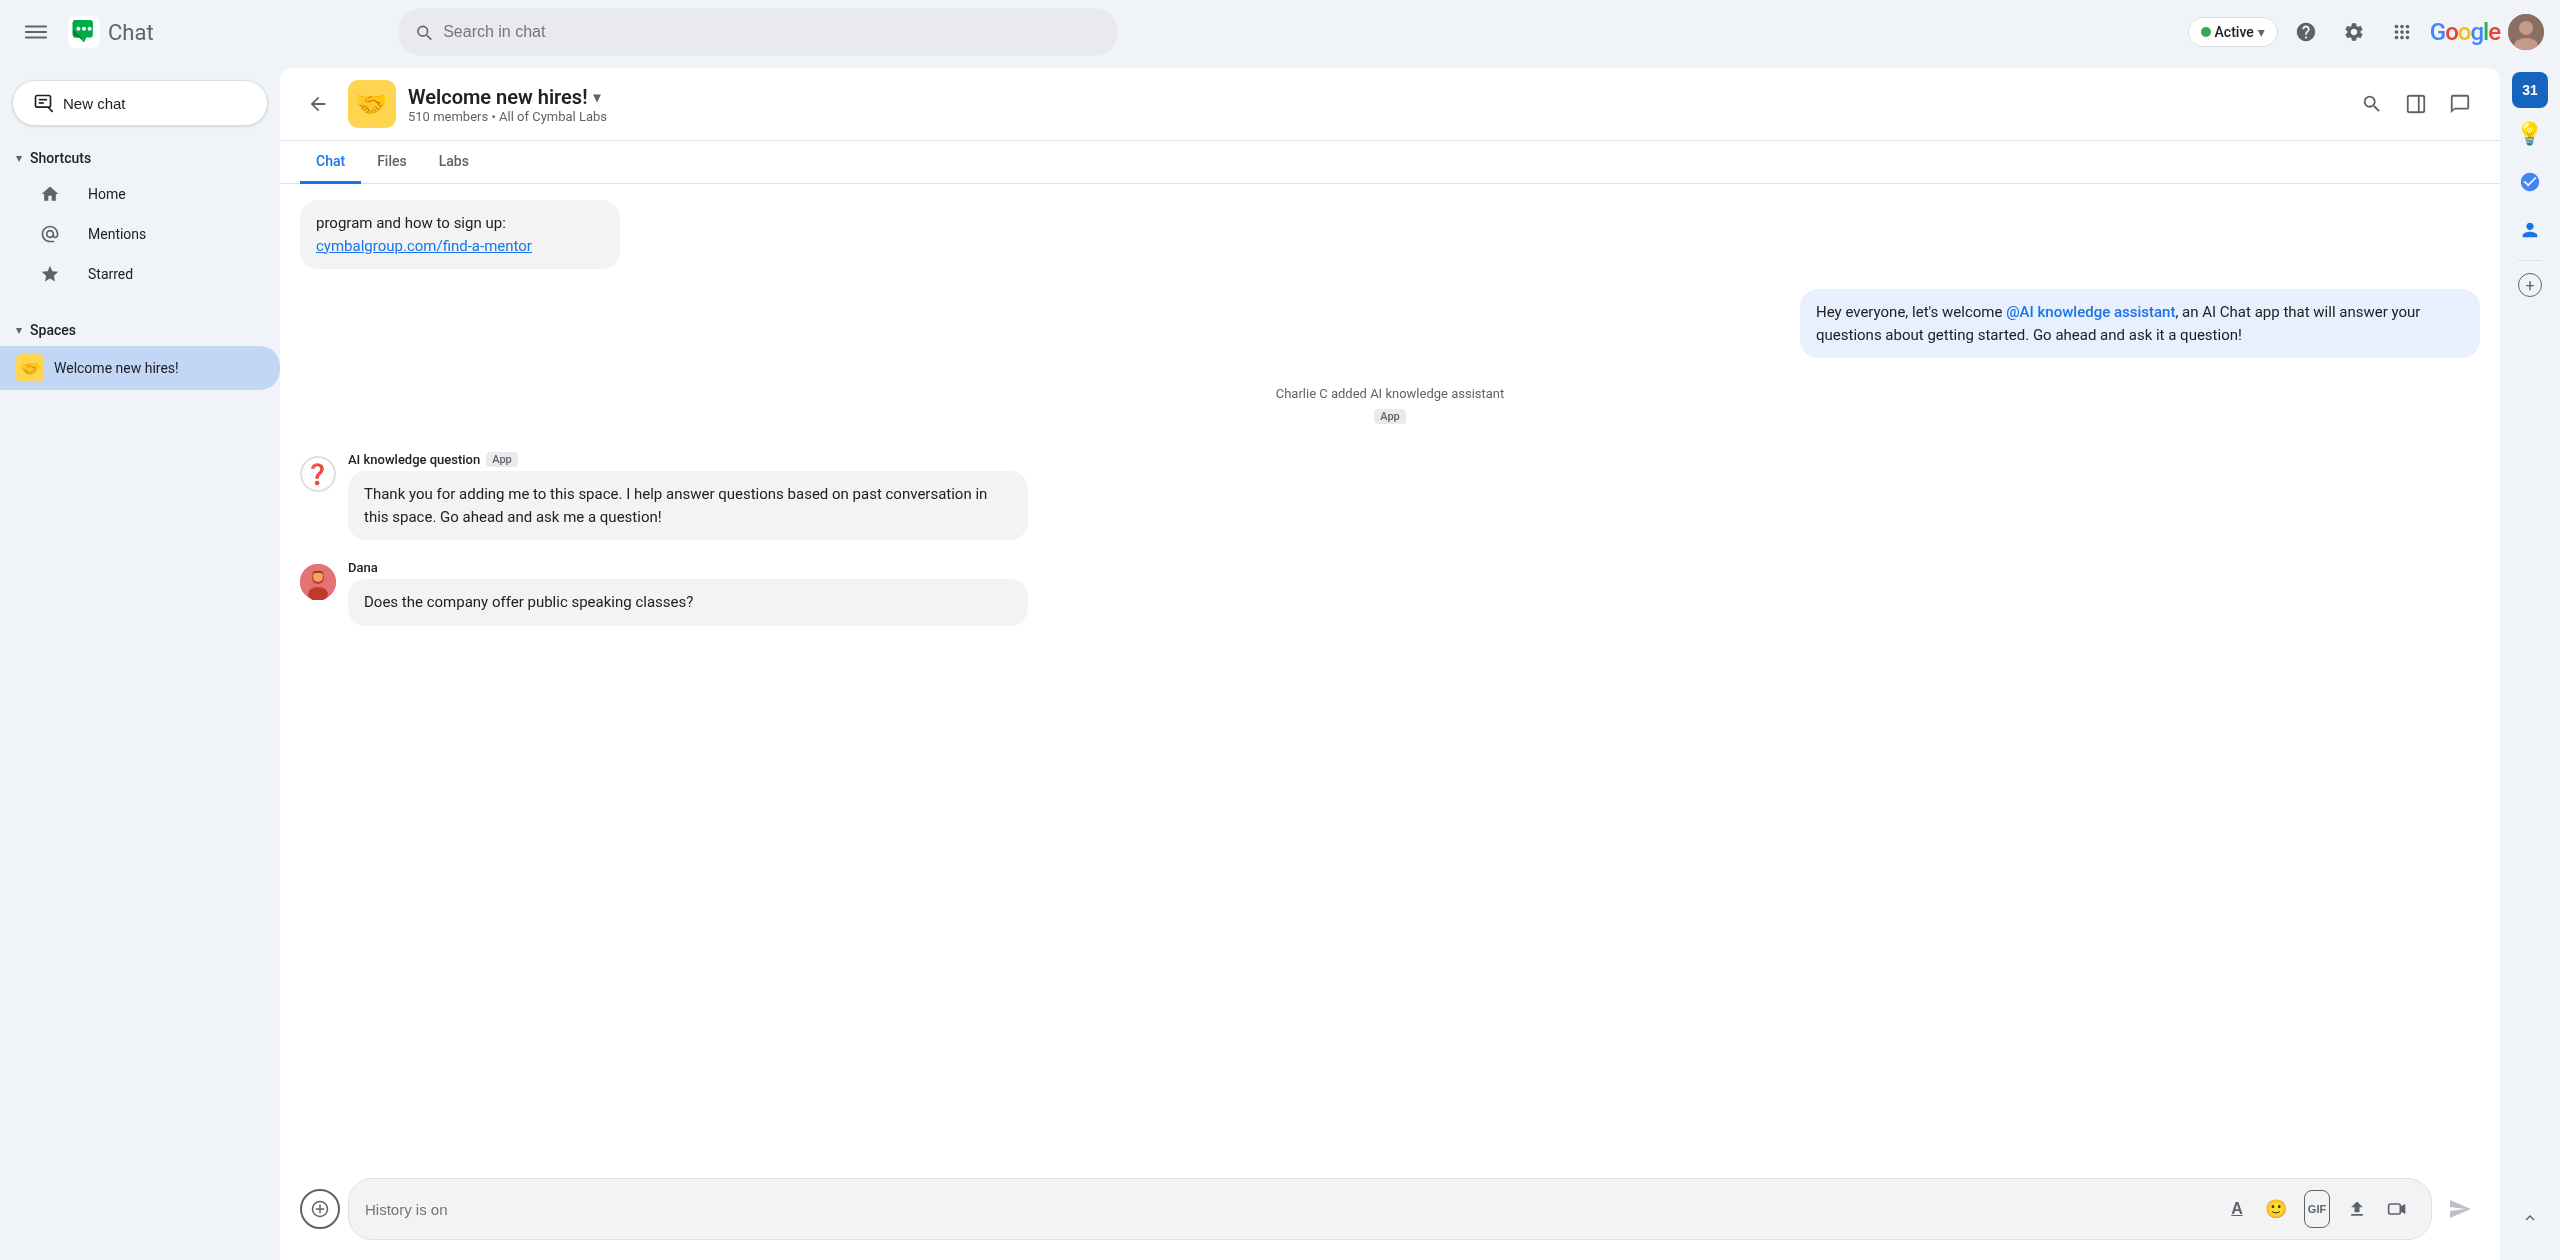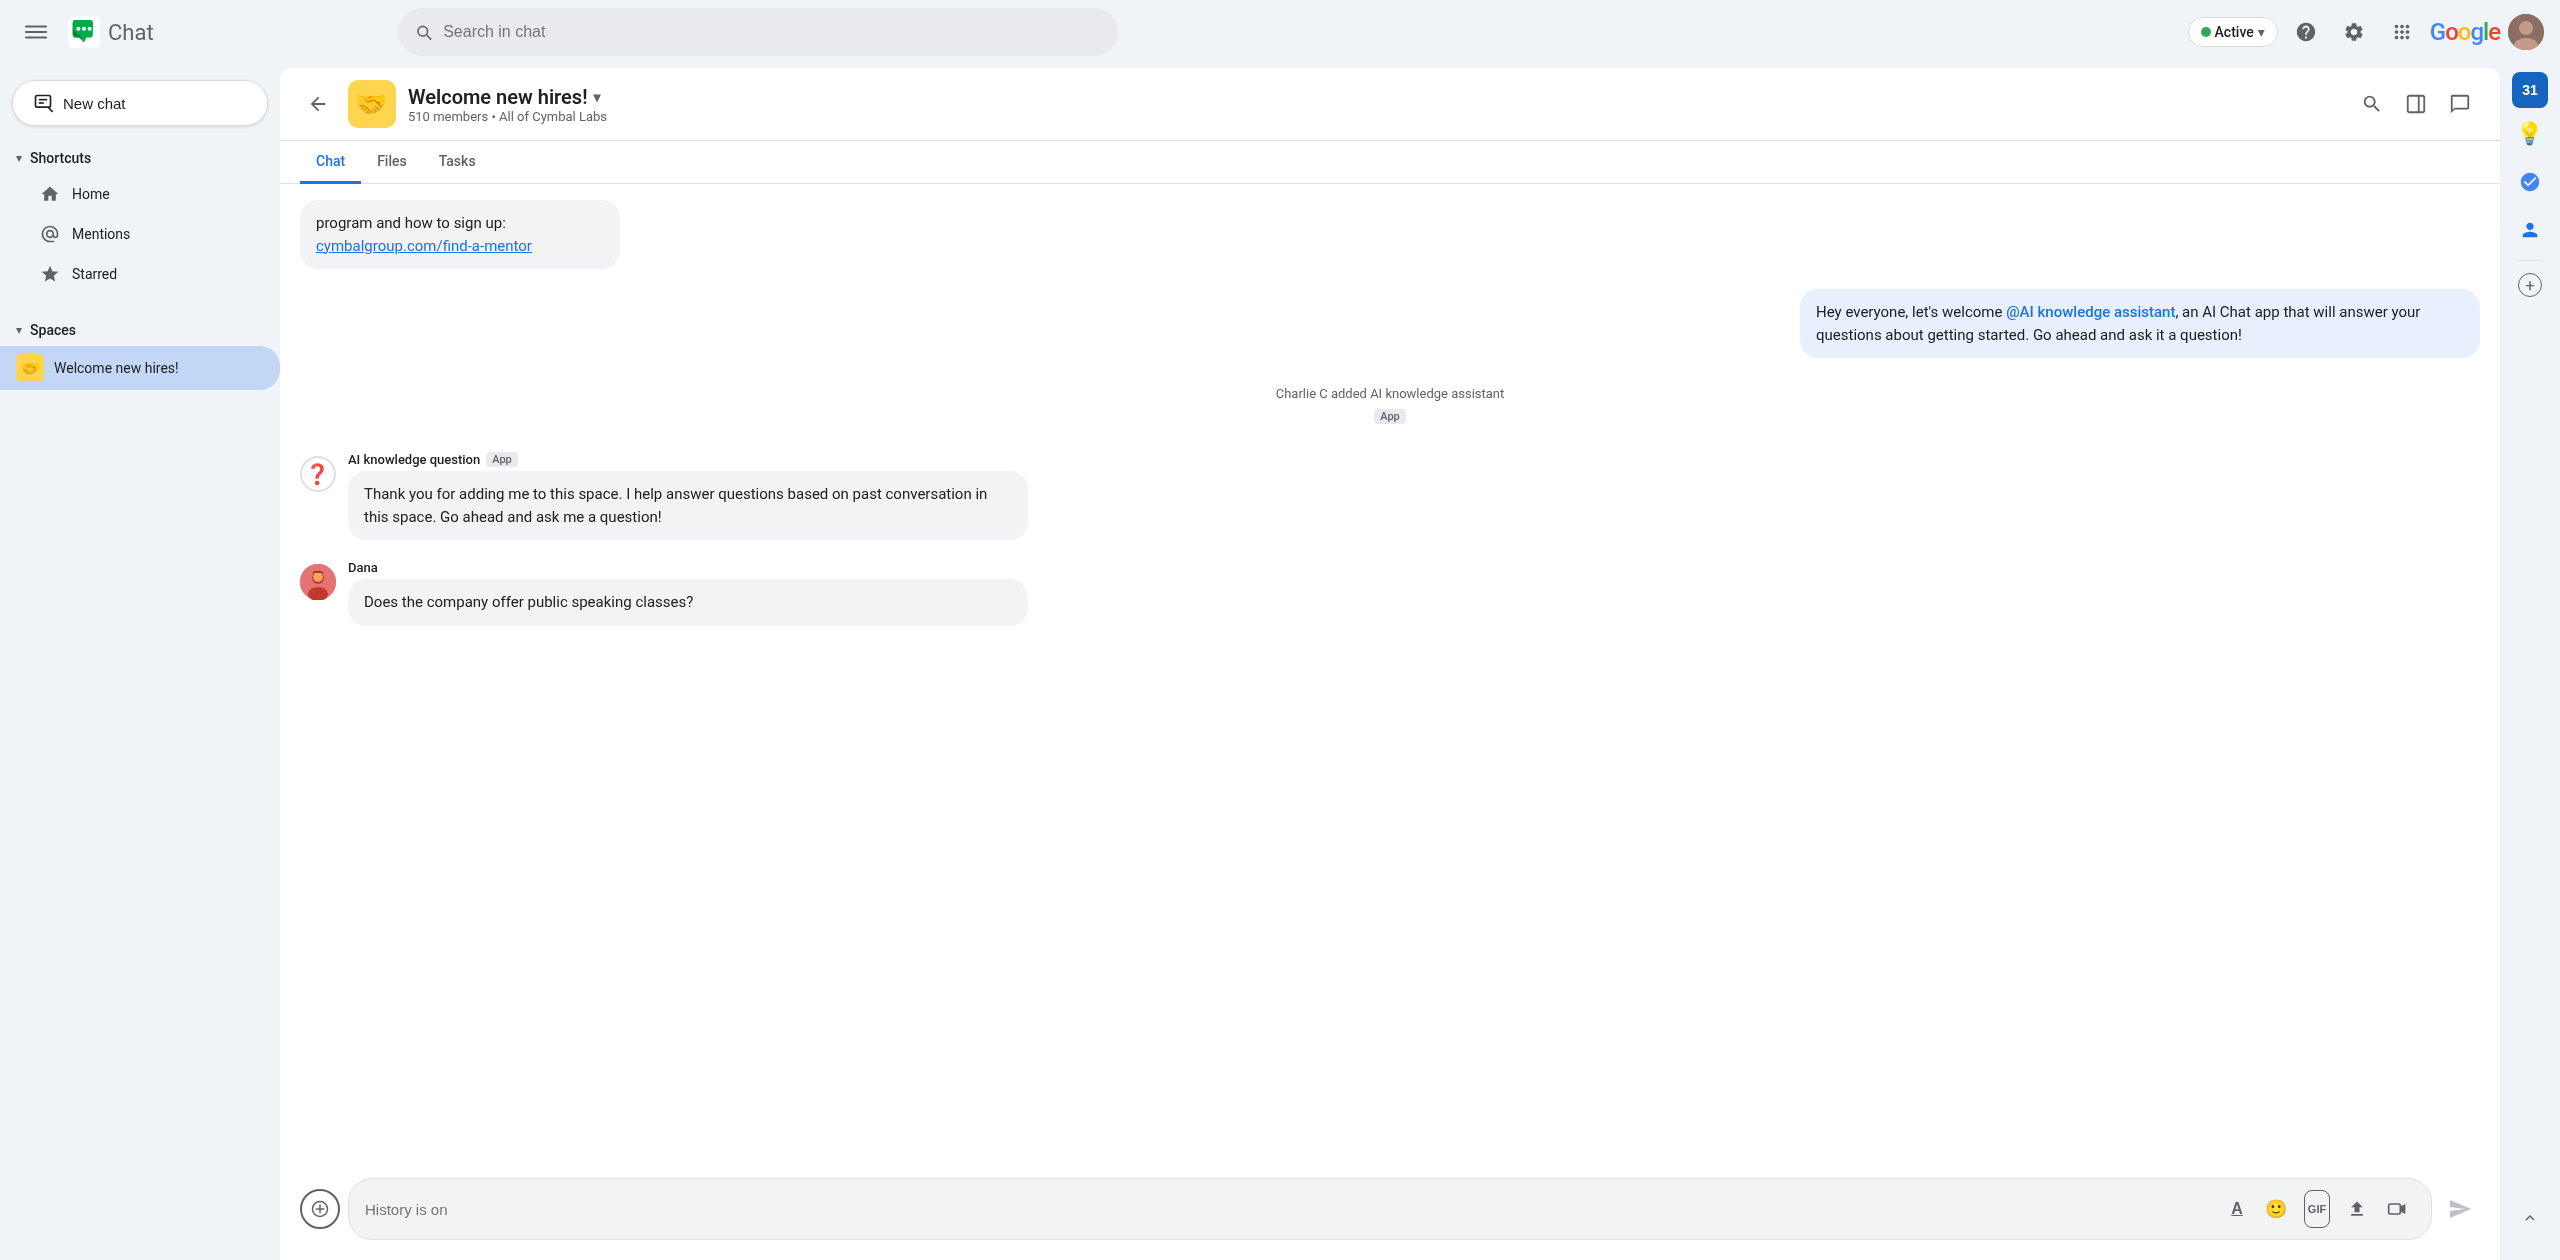--- a/index.html
+++ b/index.html
@@ -152,21 +152,21 @@
     }
     .sidebar-section-header {
       display: flex; align-items: center; gap: 8px;
       padding: 8px 16px;
       font-size: 14px;
       font-weight: 500;
       color: #202124;
       cursor: pointer;
     }
     .nav-item {
-      display: flex; align-items: center; gap: 12px;
+      display: flex; align-items: center; gap: 28px;
       padding: 10px 16px 10px 40px;
       font-size: 14px;
       color: #202124;
       cursor: pointer;
       border-radius: 0 20px 20px 0;
     }
     .spaces-section-header {
       display: flex; align-items: center; gap: 8px;
       padding: 12px 16px 8px 16px;
       font-size: 14px;
@@ -594,21 +594,21 @@
               <line x1="8" y1="9" x2="16" y2="9" stroke="white" stroke-width="1.5"></line>
               <line x1="8" y1="13" x2="13" y2="13" stroke="white" stroke-width="1.5"></line>
             </svg>
         </button>
       </div>
     </div>
 
     <div class="chat-tabs">
       <div class="chat-tab active">Chat</div>
       <div class="chat-tab">Files</div>
-      <div class="chat-tab">Tasks</div>
+      <div class="chat-tab">Labs</div>
     </div>
 
     <div class="messages-area">
 
       <div class="partial-message">
         <span>program and how to sign up:</span><br>
         <a class="link-text">cymbalgroup.com/find-a-mentor</a>
       </div>
 
       <div class="message-bubble">

